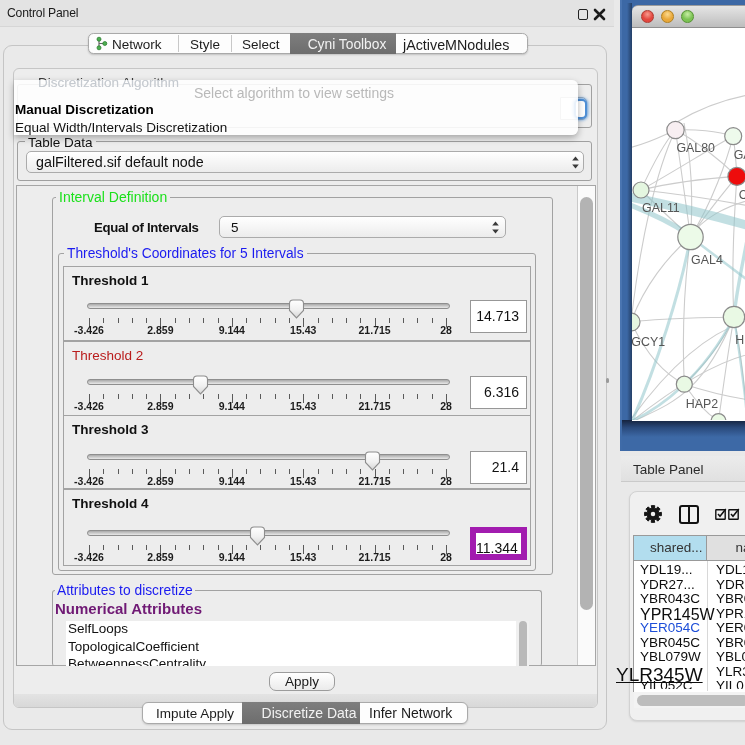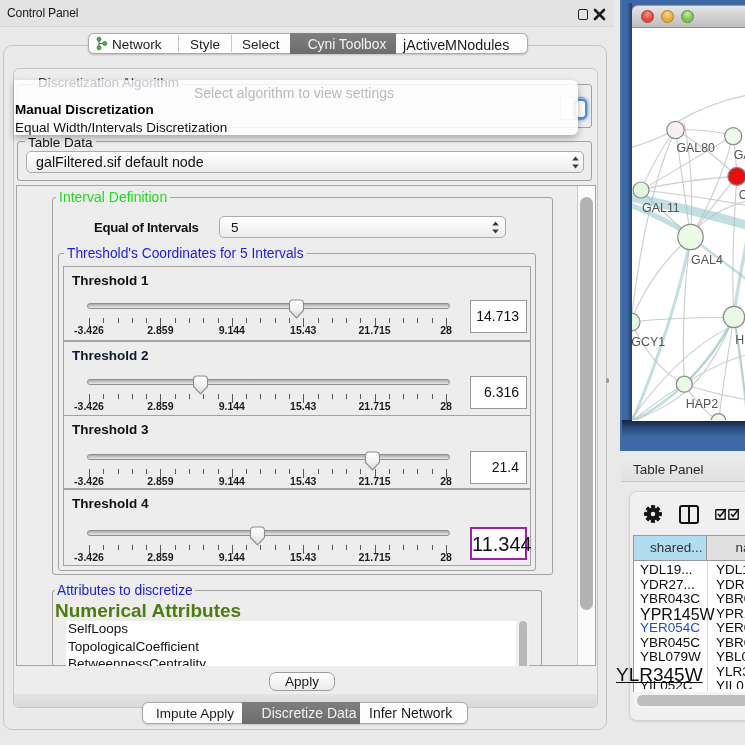--- a/index.html
+++ b/index.html
@@ -102,21 +102,21 @@
       <linearGradient id="tg296_299" x1="0" y1="0" x2="0" y2="1">
 <stop offset="0" stop-color="#ffffff"></stop>
         <stop offset="0.55" stop-color="#f0f0f0"></stop>
         <stop offset="1" stop-color="#d6d6d6"></stop>
       </linearGradient>
     </defs>
 <path d="M 1.5,4.5 Q 1.5,1 5,1 L 12,1 Q 15.5,1 15.5,4.5 L 15.5,11.5 L 8.5,19 L 1.5,11.5 Z" fill="url(#tg296_299)" stroke="#8d8d8d" stroke-width="1.1"></path>
 </svg>
 <div style="position:absolute;left:470px;top:299.5px;width:57px;height:33px;background:#fff;border:1px solid #979797;box-sizing:border-box;font-size:14px;color:#111;text-align:right;line-height:31px;padding-right:7px">14.713</div>
 <div style="position:absolute;left:63px;top:340.5px;width:468px;height:75px;border:1px solid #a3a3a3;box-sizing:border-box"></div>
-<div style="position:absolute;left:72px;top:347.5px;font-size:13.5px;font-weight:bold;color:#0f172a">Threshold 2</div>
+<div style="position:absolute;left:72px;top:347.5px;font-size:13.5px;font-weight:normal;color:#b91c1c">Threshold 2</div>
 <div style="position:absolute;left:87px;top:378.5px;width:363px;height:6px;border-radius:3px;border:1px solid #8e8e8e;box-sizing:border-box;background:linear-gradient(#a9a9a9,#d6d6d6 70%,#e8e8e8)"></div>
 <div style="position:absolute;left:89.0px;top:393.5px;width:1px;height:9.0px;background:#5a5a5a"></div>
 <div style="position:absolute;left:103.3px;top:393.5px;width:1px;height:5.0px;background:#5a5a5a"></div>
 <div style="position:absolute;left:117.6px;top:393.5px;width:1px;height:5.0px;background:#5a5a5a"></div>
 <div style="position:absolute;left:131.8px;top:393.5px;width:1px;height:5.0px;background:#5a5a5a"></div>
 <div style="position:absolute;left:146.1px;top:393.5px;width:1px;height:5.0px;background:#5a5a5a"></div>
 <div style="position:absolute;left:160.4px;top:393.5px;width:1px;height:9.0px;background:#5a5a5a"></div>
 <div style="position:absolute;left:174.7px;top:393.5px;width:1px;height:5.0px;background:#5a5a5a"></div>
 <div style="position:absolute;left:189.0px;top:393.5px;width:1px;height:5.0px;background:#5a5a5a"></div>
 <div style="position:absolute;left:203.2px;top:393.5px;width:1px;height:5.0px;background:#5a5a5a"></div>
@@ -238,24 +238,24 @@
 <svg style="position:absolute;left:249.2px;top:526.0px" width="17" height="20" viewBox="0 0 17 20">
 <defs>
       <linearGradient id="tg257_526" x1="0" y1="0" x2="0" y2="1">
 <stop offset="0" stop-color="#ffffff"></stop>
         <stop offset="0.55" stop-color="#f0f0f0"></stop>
         <stop offset="1" stop-color="#d6d6d6"></stop>
       </linearGradient>
     </defs>
 <path d="M 1.5,4.5 Q 1.5,1 5,1 L 12,1 Q 15.5,1 15.5,4.5 L 15.5,11.5 L 8.5,19 L 1.5,11.5 Z" fill="url(#tg257_526)" stroke="#8d8d8d" stroke-width="1.1"></path>
 </svg>
-<div style="position:absolute;left:470px;top:526.5px;width:57px;height:33px;background:#fff;border:2px solid #a21caf;box-sizing:border-box;font-size:20px;color:#111;text-align:right;line-height:31px;padding-right:13px">11.344</div>
+<div style="position:absolute;left:470px;top:526.5px;width:57px;height:33px;background:#fff;border:6px solid #a21caf;box-sizing:border-box;font-size:14px;color:#111;text-align:right;line-height:31px;padding-right:13px">11.344</div>
 <div class="abs" style="left:52px;top:590px;width:490px;height:76px;border:1px solid #a2a2a2;border-radius:3px;border-bottom:none;box-sizing:border-box"></div>
 <div class="abs" style="left:55px;top:583px;background:#ededed;padding:0 2px;font-size:13.8px;color:#1b1bf0">Attributes to discretize</div>
-<div class="abs" style="left:55px;top:600px;font-size:19px;font-weight:bold;color:#4d7c0f">Numerical Attributes</div>
+<div class="abs" style="left:55px;top:600px;font-size:15px;font-weight:bold;color:#701a75">Numerical Attributes</div>
 <div class="abs" style="left:65.5px;top:620.5px;width:450.5px;height:45px;background:#fff"></div>
 <div class="abs" style="left:68px;top:621px;font-size:13.5px;color:#111">SelfLoops</div>
 <div class="abs" style="left:68px;top:638.5px;font-size:13.5px;color:#111">TopologicalCoefficient</div>
 <div class="abs" style="left:68px;top:656px;width:300px;height:9.5px;overflow:hidden;font-size:13.5px;color:#111">BetweennessCentrality</div>
 <div class="abs" style="left:516px;top:620.5px;width:13px;height:45px;background:#f0f0f0"></div>
 <div class="abs" style="left:518.5px;top:621px;width:8.5px;height:44.5px;background:#b9b9b9;border-radius:4.5px 4.5px 0 0"></div>
 <div class="abs" style="left:269px;top:672px;width:66px;height:19px;background:linear-gradient(#ffffff,#ebebeb);border:1px solid #9c9c9c;border-radius:7px;box-sizing:border-box;text-align:center;font-size:13.5px;color:#1a1a1a;line-height:17px">Apply</div>
 <div class="abs" style="left:142px;top:702px;width:326px;height:22px;background:#fdfdfd;border:1px solid #a9a9a9;border-radius:6px;box-sizing:border-box;box-shadow:0 1px 2px rgba(0,0,0,0.15)"></div>
 <div class="abs" style="left:242px;top:702px;width:118px;height:22px;background:linear-gradient(#7e7e7e,#6d6d6d)"></div>
 <div class="abs" style="left:156px;top:706px;font-size:13.5px;color:#1c1c1c">Impute Apply</div>

